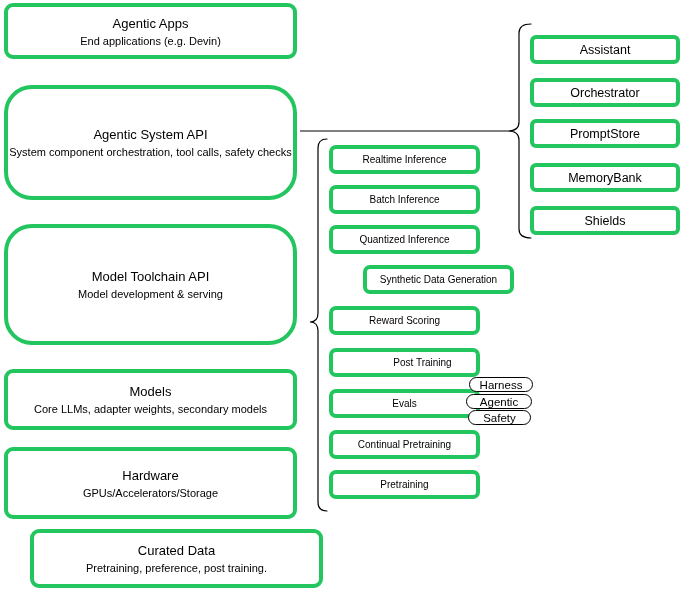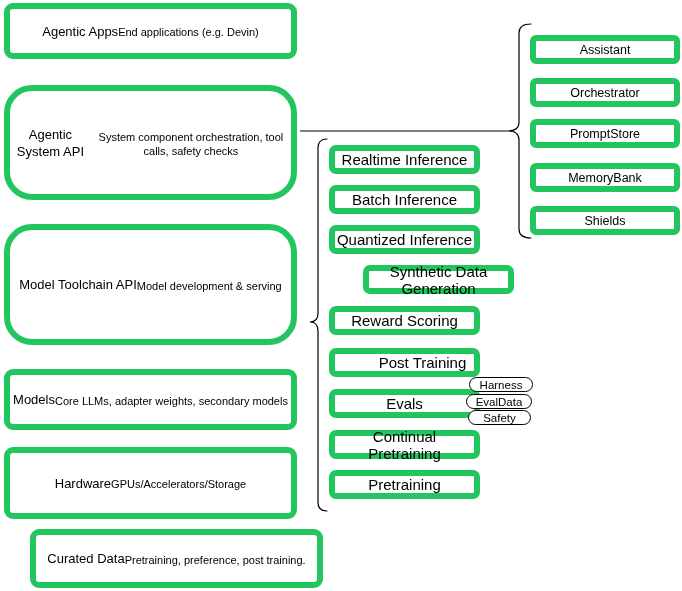--- a/index.html
+++ b/index.html
@@ -8,36 +8,36 @@
     width:682px;height:591px;
     background:#ffffff;
     font-family:"Liberation Sans", sans-serif;
     color:#000000;
     overflow:hidden;
   }
   .node{
     position:absolute;
     box-sizing:border-box;
     background:#ffffff;
-    border:6px solid #22c55e;
+    border:4px solid #22c55e;
     display:flex;
-    flex-direction:row;
+    flex-direction:column;
     align-items:center;
     justify-content:center;
     text-align:center;
   }
   .lbox{left:4px;width:293px;}
   .lbox .title{font-size:13px;line-height:17px;}
   .lbox .sub{font-size:11px;line-height:14px;margin-top:2px;}
   .bigr{border-radius:28px;}
   .smr{border-radius:9px;}
   .mbox{
     left:329px;width:151px;height:29px;
     border-radius:7px;
-    font-size:15px;
+    font-size:10px;
     text-align:center;
   }
   .rbox{
     left:530px;width:150px;height:29px;
     border-radius:6px;
     font-size:12.5px;
   }
   .oval{
     position:absolute;
     box-sizing:border-box;
@@ -124,21 +124,21 @@
     <span>Pretraining</span>
   </div>
   <div class="node mbox" style="top:430px;">
     <span>Continual Pretraining</span>
   </div>
 
   <div class="oval" style="left:469px;top:377px;width:64px;height:15px;">
     <span>Harness</span>
   </div>
   <div class="oval" style="left:466px;top:394px;width:66px;height:15px;">
-    <span>EvalData</span>
+    <span>Agentic</span>
   </div>
   <div class="oval" style="left:468px;top:410px;width:63px;height:15px;">
     <span>Safety</span>
   </div>
 
   <div class="node rbox" style="top:35px;">
     <span>Assistant</span>
   </div>
   <div class="node rbox" style="top:78px;">
     <span>Orchestrator</span>

